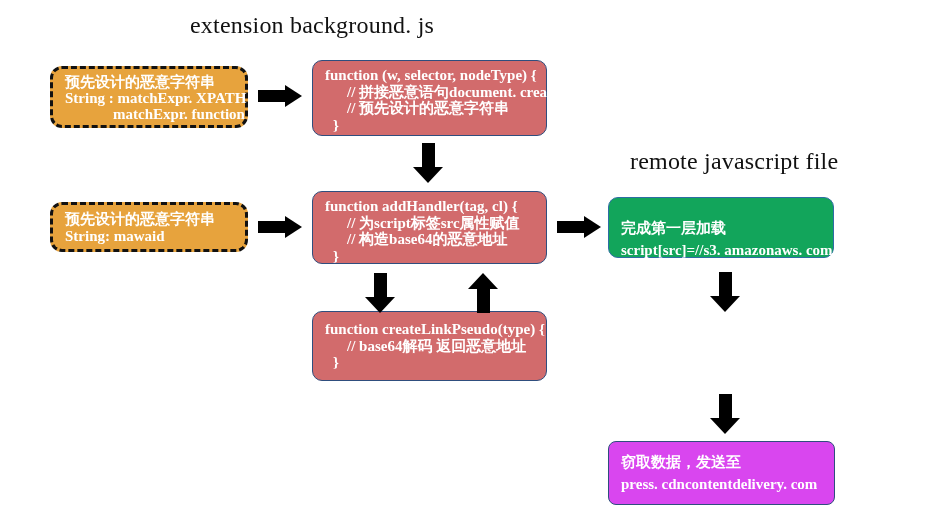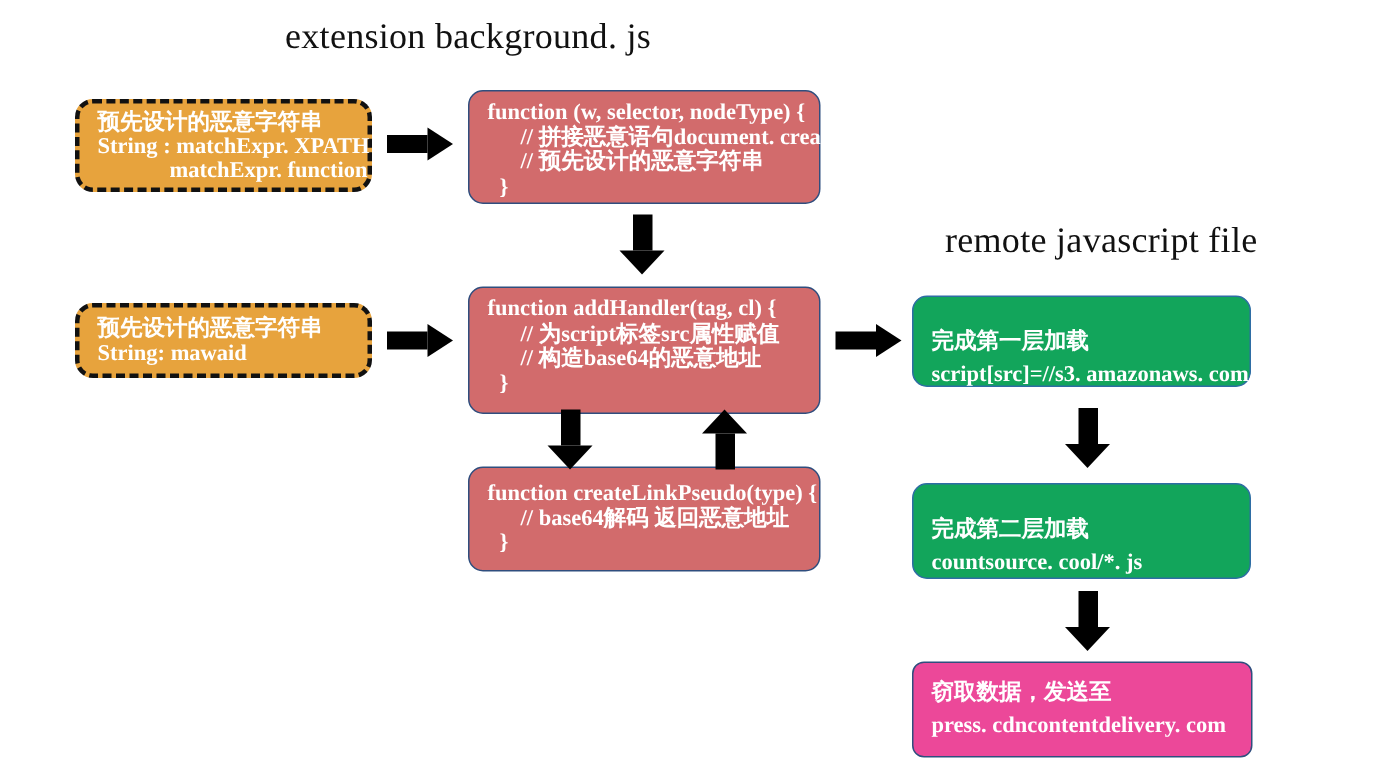--- a/index.html
+++ b/index.html
@@ -42,21 +42,21 @@
     background: #D26B6C;
     border: 1.5px solid #2F4E7E;
   }
   .greenbox {
     background: #12A55B;
     border: 1.5px solid #2E6DA4;
     line-height: 22px;
     padding-top: 19px;
   }
   .alertbox {
-    background: #ec4899;
+    background: #d946ef;
     border: 1.5px solid #2F4E7E;
     border-radius: 8px;
     line-height: 22px;
     padding-top: 9px;
   }
   
   .arrow-right { position: absolute; display: flex; align-items: center; }
   .arrow-right .shaft { width: 27px; height: 12px; background: #000; }
   .arrow-right .head { width: 0; height: 0; border-top: 11px solid transparent; border-bottom: 11px solid transparent; border-left: 17px solid #000; }
   .arrow-down { position: absolute; display: flex; flex-direction: column; align-items: center; }
@@ -85,42 +85,38 @@
     <div class="line">String:  mawaid</div>
   </div>
 
   <div class="box redbox" style="left:312px; top:60px; width:235px; height:76px;">
     <div class="line">function (w, selector, nodeType) {</div>
     <div class="line indent">//  拼接恶意语句document. create()</div>
     <div class="line indent">//  预先设计的恶意字符串</div>
     <div class="line brace">}</div>
   </div>
 
-  <div class="box redbox" style="left:312px; top:191px; width:235px; height:85px;">
+  <div class="box redbox" style="left:312px; top:191px; width:235px; height:73px;">
     <div class="line">function addHandler(tag, cl) {</div>
     <div class="line indent">//  为script标签src属性赋值</div>
     <div class="line indent">//  构造base64的恶意地址</div>
     <div class="line brace">}</div>
   </div>
 
   <div class="box redbox" style="left:312px; top:311px; width:235px; height:70px; padding-top:9px;">
     <div class="line">function createLinkPseudo(type) {</div>
     <div class="line indent">//  base64解码 返回恶意地址</div>
     <div class="line brace">}</div>
   </div>
 
   <div class="box greenbox" style="left:608px; top:197px; width:226px; height:61px;">
     <div class="line">完成第一层加载</div>
     <div class="line">script[src]=//s3. amazonaws. com/*. js</div>
   </div>
 
-  <div class="box greenbox" style="left:608px; top:322px; width:226px; height:64px;">
-    <div class="line">完成第二层加载</div>
-    <div class="line">countsource. cool/*. js</div>
-  </div>
 
   <div class="box alertbox" style="left:608px; top:441px; width:227px; height:64px;">
     <div class="line">窃取数据，发送至</div>
     <div class="line">press. cdncontentdelivery. com</div>
   </div>
 
   <div class="arrow-right" style="left:258px; top:85px;">
     <div class="shaft"></div>
     <div class="head"></div>
   </div>

